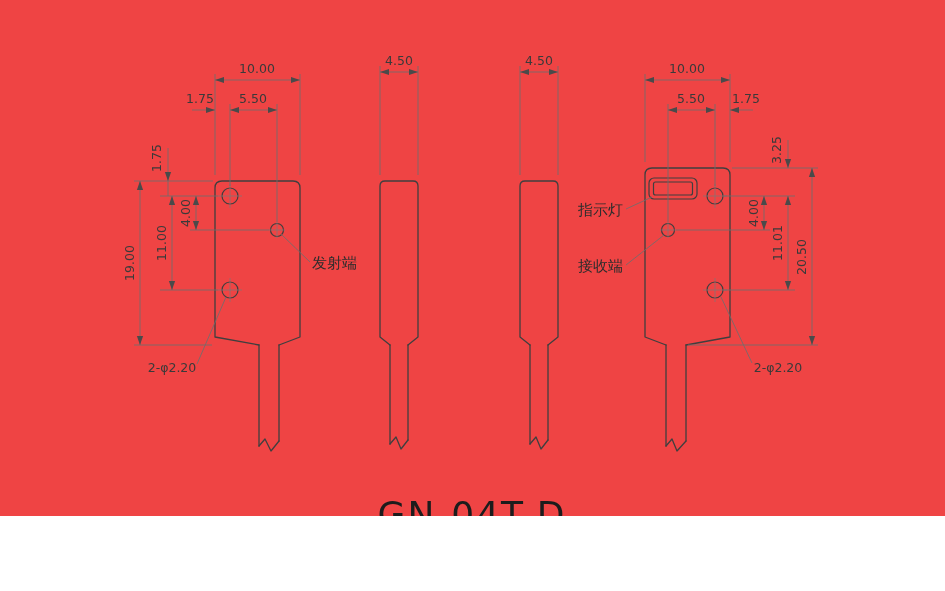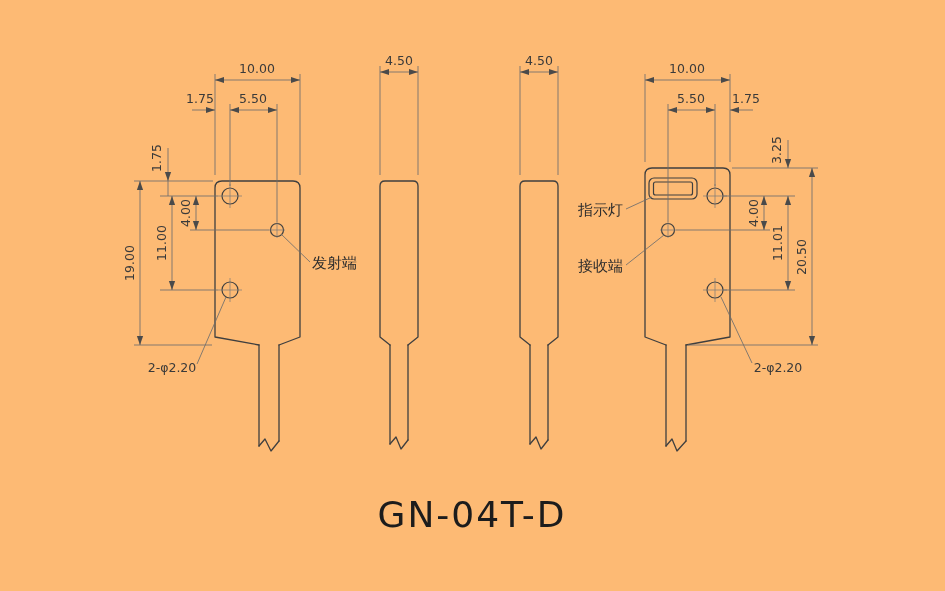--- a/index.html
+++ b/index.html
@@ -1,16 +1,16 @@
 <!DOCTYPE html>
 <html><head>
 <meta charset="utf-8">
 <style>
   html,body { margin:0; padding:0; background:#ffffff; }
-  .page { position:relative; width:945px; height:591px; background:#fdba74; overflow:hidden;
+  .page { position:relative; width:945px; height:516px; background:#ef4444; overflow:hidden;
           font-family:"DejaVu Sans", sans-serif; }
   svg { display:block; }
   .outline { fill:none; stroke:#3f3f3f; stroke-width:1.3; stroke-linejoin:round; stroke-linecap:round; }
   .thin    { fill:none; stroke:#6e6e6e; stroke-width:0.85; }
   .cross   { fill:none; stroke:#7a7a7a; stroke-width:0.7; }
   .hole    { fill:none; stroke:#3f3f3f; stroke-width:1.2; }
   text.dim { font-family:"DejaVu Sans", sans-serif; font-size:12.5px; fill:#3a3a3a; text-anchor:middle; }
   text.cjk { font-family:"DejaVu Sans", sans-serif; font-size:15px; fill:#2d2d2d; }
   text.title { font-family:"DejaVu Sans", sans-serif; font-size:36px; font-weight:500;
                fill:#1c1c1c; text-anchor:middle; letter-spacing:2px; }

